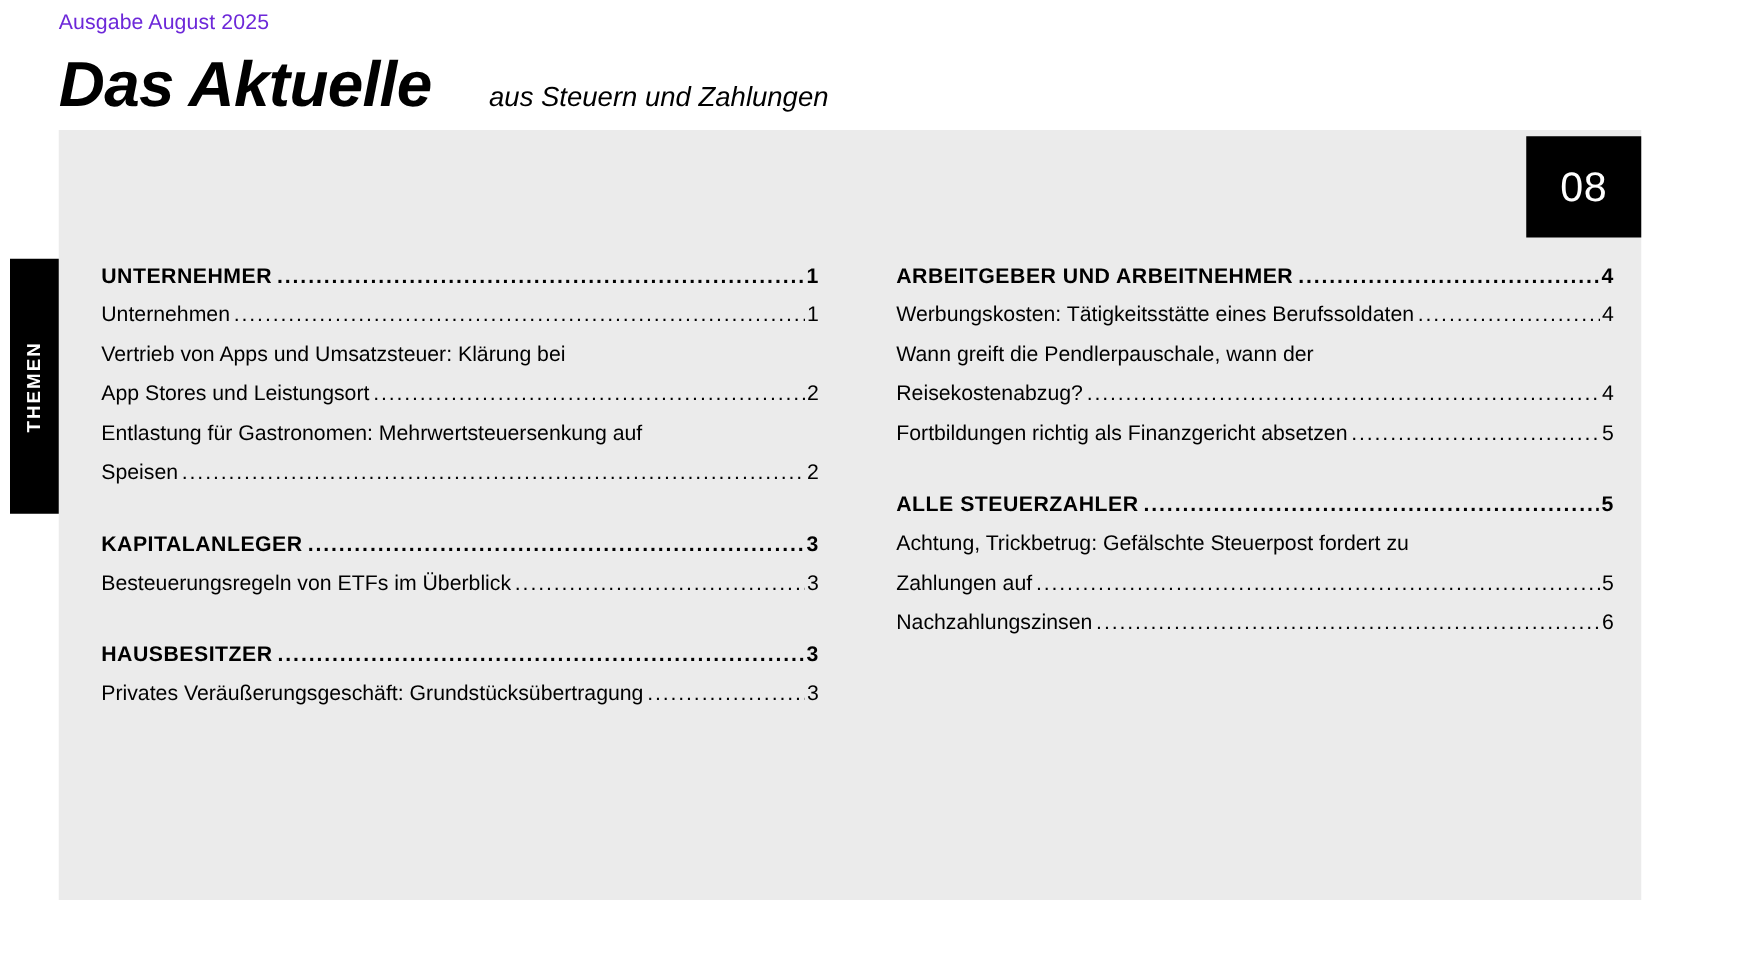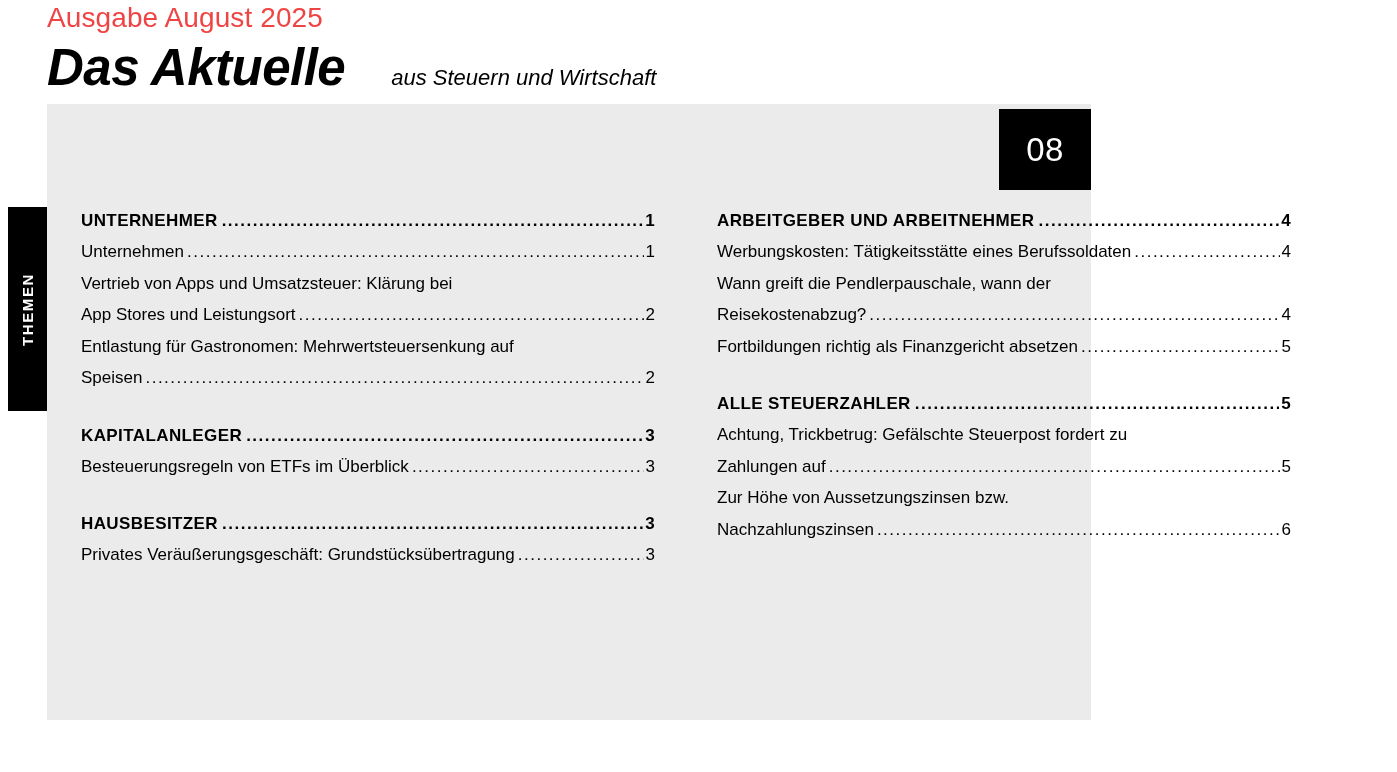--- a/index.html
+++ b/index.html
@@ -23,25 +23,25 @@
   }
 
   
   .masthead {
     position: absolute;
     left: 47px;
     top: 0px;
     width: 1000px;
   }
   .issue-date {
-    font-size: 28px;
+    font-size: 17px;
     line-height: 28px;
     letter-spacing: 0.1px;
     font-weight: 400;
-    color: #ef4444;
+    color: #6d28d9;
     margin-top: 4px;
   }
   .title-row {
     display: flex;
     align-items: baseline;
     margin-top: 8px;
     gap: 28px;
   }
   .title-main {
     font-family: "Liberation Sans", sans-serif;
@@ -58,21 +58,21 @@
     font-size: 22px;
     line-height: 28px;
     margin-left: 18px;
   }
 
   
   .panel {
     position: absolute;
     left: 47px;
     top: 104px;
-    width: 1044px;
+    width: 1266px;
     height: 616px;
     background: #ebebeb;
   }
 
   
   .issue-box {
     position: absolute;
     right: 0px;
     top: 5px;
     width: 92px;
@@ -174,21 +174,21 @@
 </style>
 </head>
 <body>
 
 <div class="page">
 
   <div class="masthead">
     <div class="issue-date">Ausgabe August 2025</div>
     <div class="title-row">
       <div class="title-main">Das Aktuelle</div>
-      <div class="title-sub">aus Steuern und Wirtschaft</div>
+      <div class="title-sub">aus Steuern und Zahlungen</div>
     </div>
   </div>
 
   <div class="panel">
 
     <div class="issue-box">
       <span>08</span>
     </div>
 
     <div class="toc">
@@ -290,21 +290,20 @@
             </div>
             <div class="entry-wrap">
               <div class="line1">Achtung, Trickbetrug: Gefälschte Steuerpost fordert zu</div>
               <div class="entry">
                 <span class="etext">Zahlungen auf</span>
                 <span class="dots">.............................................................................................................................................................</span>
                 <span class="pg">5</span>
               </div>
             </div>
             <div class="entry-wrap">
-              <div class="line1">Zur Höhe von Aussetzungszinsen bzw.</div>
               <div class="entry">
                 <span class="etext">Nachzahlungszinsen</span>
                 <span class="dots">.............................................................................................................................................................</span>
                 <span class="pg">6</span>
               </div>
             </div>
           </div>
         </div>
     </div>
 

